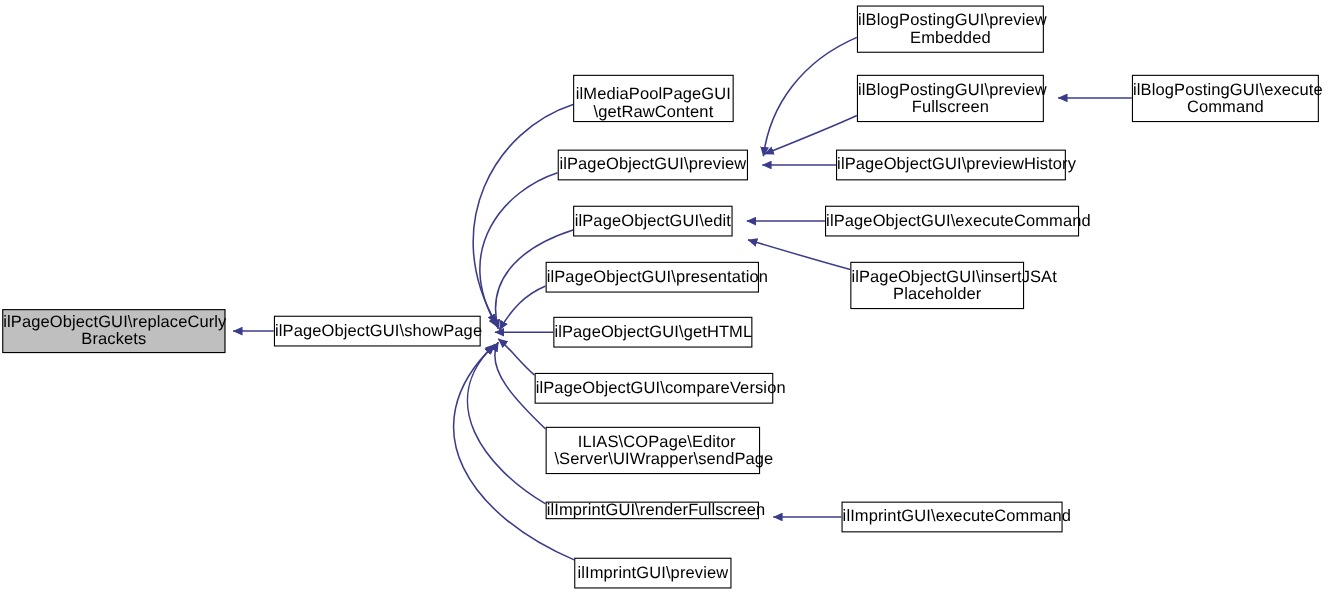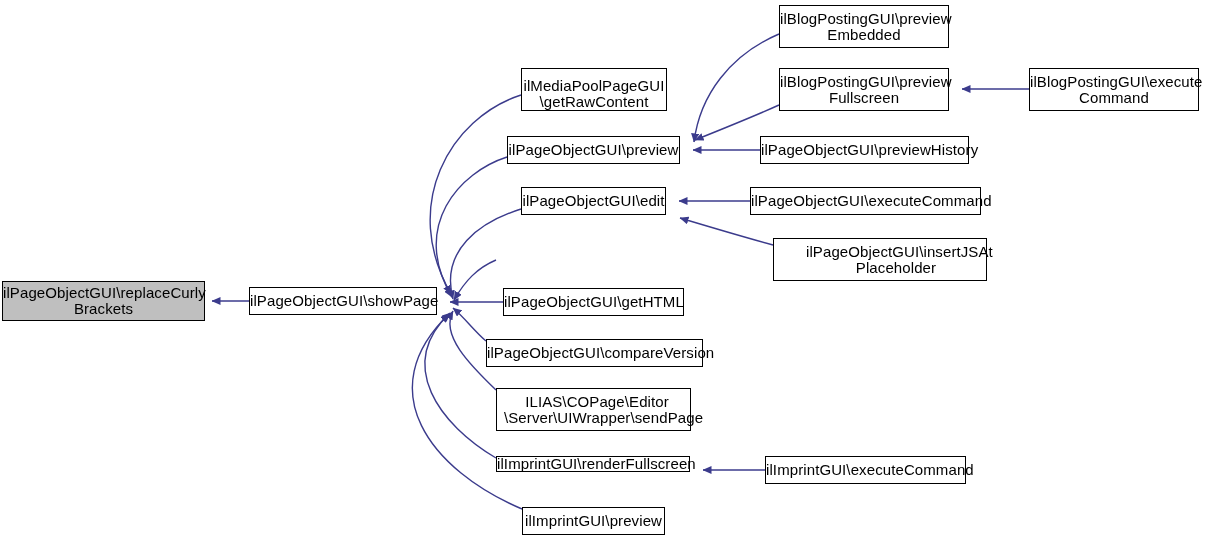--- a/index.html
+++ b/index.html
@@ -86,30 +86,31 @@
       <path d="M 765 470 L 703 470" fill="none" stroke="#3b3b8c" stroke-width="1.4" marker-end="url(#arrowhead)"></path>
     </svg>
 
 <div class="node highlight" style="left: 2px; top: 281px; width: 203px; height: 40px;"><span class="lbl">ilPageObjectGUI\replaceCurly
 Brackets</span></div>
     <div class="node" style="left: 249px; top: 287px; width: 188px; height: 28px;"><span class="lbl">ilPageObjectGUI\showPage</span></div>
     <div class="node" style="left: 521px; top: 68px; width: 146px; height: 43px; align-items: flex-end;"><span class="lbl">ilMediaPoolPageGUI
 \getRawContent</span></div>
     <div class="node" style="left: 507px; top: 136px; width: 173px; height: 28px;"><span class="lbl">ilPageObjectGUI\preview</span></div>
     <div class="node" style="left: 521px; top: 187px; width: 145px; height: 28px;"><span class="lbl">ilPageObjectGUI\edit</span></div>
+    <div class="node" style="left: 496px; top: 238px; width: 194px; height: 28px;"><span class="lbl">ilPageObjectGUI\presentation</span></div>
     <div class="node" style="left: 503px; top: 288px; width: 181px; height: 28px;"><span class="lbl">ilPageObjectGUI\getHTML</span></div>
     <div class="node" style="left: 486px; top: 339px; width: 217px; height: 28px;"><span class="lbl">ilPageObjectGUI\compareVersion</span></div>
     <div class="node leftalign" style="left: 496px; top: 388px; width: 195px; height: 43px;"><span class="lbl">ILIAS\COPage\Editor
 \Server\UIWrapper\sendPage</span></div>
     <div class="node" style="left: 496px; top: 456px; width: 194px; height: 16px;"><span class="lbl">ilImprintGUI\renderFullscreen</span></div>
     <div class="node" style="left: 522px; top: 507px; width: 143px; height: 28px;"><span class="lbl">ilImprintGUI\preview</span></div>
     <div class="node" style="left: 779px; top: 5px; width: 170px; height: 43px;"><span class="lbl">ilBlogPostingGUI\preview
 Embedded</span></div>
     <div class="node" style="left: 779px; top: 68px; width: 170px; height: 43px;"><span class="lbl">ilBlogPostingGUI\preview
 Fullscreen</span></div>
     <div class="node" style="left: 760px; top: 136px; width: 209px; height: 28px;"><span class="lbl">ilPageObjectGUI\previewHistory</span></div>
     <div class="node" style="left: 750px; top: 187px; width: 231px; height: 28px;"><span class="lbl">ilPageObjectGUI\executeCommand</span></div>
-    <div class="node" style="left: 773px; top: 238px; width: 214px; height: 43px; padding-left: 32px;"><span class="lbl">ilPageObjectGUI\insertJSAt
+    <div class="node" style="left: 773px; top: 238px; width: 158px; height: 43px;"><span class="lbl">ilPageObjectGUI\insertJSAt
 Placeholder</span></div>
     <div class="node" style="left: 1029px; top: 68px; width: 170px; height: 43px;"><span class="lbl">ilBlogPostingGUI\execute
 Command</span></div>
     <div class="node" style="left: 765px; top: 456px; width: 201px; height: 28px; align-items: center;"><span class="lbl">ilImprintGUI\executeCommand</span></div>
   </div>
 
 </body></html>

